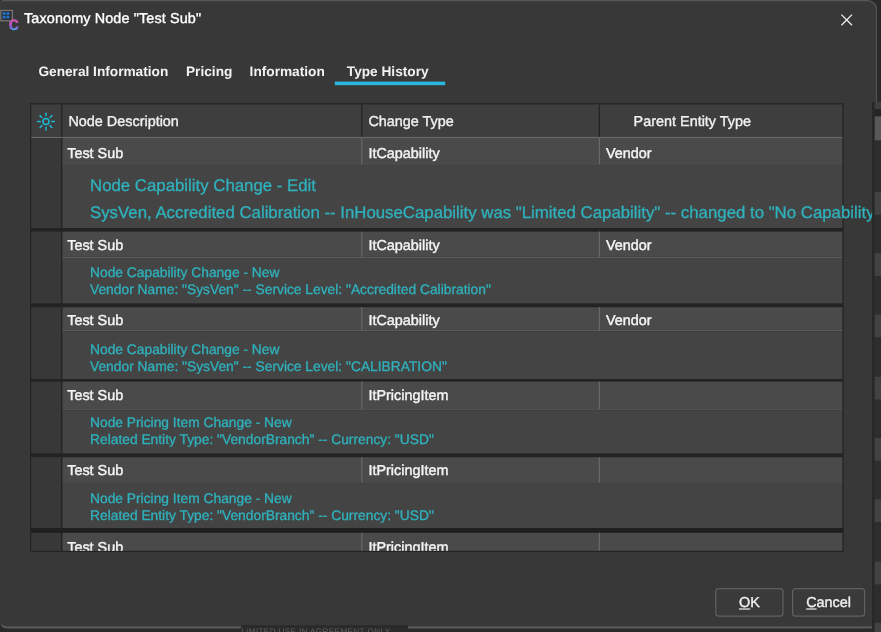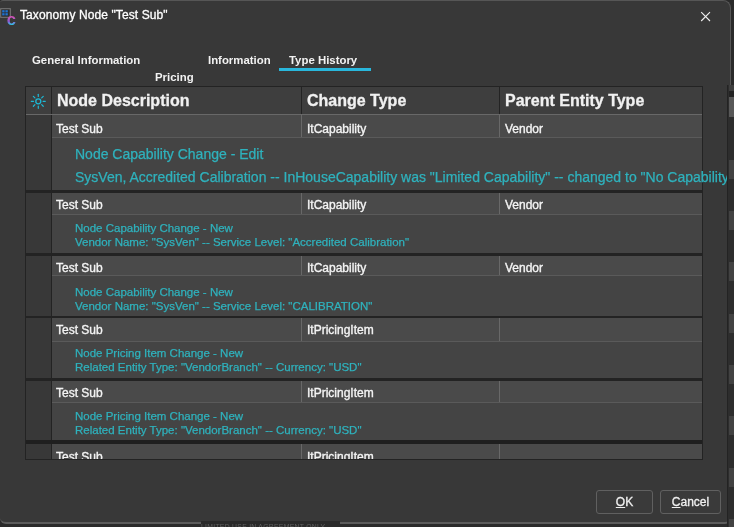--- a/index.html
+++ b/index.html
@@ -9,21 +9,21 @@
   #dialog { position:absolute; left:0; top:0; width:731px; height:524px;
     background:#383838; border-top:1px solid #565656; border-right:1px solid #565656;
     border-bottom:2px solid #5c5c5c; border-radius:3px 8px 6px 6px; }
   #rstrip { position:absolute; left:727px; top:85px; width:7px; height:442px;
     background:#2d2d2d; border-left:1px solid #232323; z-index:5; }
   #title { position:absolute; left:20px; top:8px; font-size:12px; color:#ffffff;
     letter-spacing:0.1px; -webkit-text-stroke:0.3px #fff; }
   .tab { position:absolute; top:54px; font-size:11.4px; font-weight:bold; color:#f2f2f2;text-align:right; }
   #tabline { position:absolute; left:279px; top:68px; width:92px; height:3px; background:#29b7dc; }
   .cellt { font-size:12px; color:#f4f4f4; -webkit-text-stroke:0.35px #f4f4f4; }
-  .hdrt { font-size:16px; color:#f1f1f1;font-weight:bold; -webkit-text-stroke:0.3px #f1f1f1; }
+  .hdrt { font-size:12px; color:#f1f1f1; -webkit-text-stroke:0.3px #f1f1f1; }
   .det { font-size:11.5px; color:#2fb2bd; line-height:13.5px; white-space:pre;
     -webkit-text-stroke:0.25px #2fb2bd; }
   .det1 { font-size:14px; color:#2fb2bd; line-height:11.4px; white-space:pre;
     -webkit-text-stroke:0.25px #2fb2bd; }
   #btnok, #btncancel { position:absolute; top:490px; height:24px; background:#3a3a3a;
     border:1px solid #606060; border-radius:3px; color:#f0f0f0; font-size:12px;
     text-align:center; line-height:22px; -webkit-text-stroke:0.3px #f0f0f0; }
   #btnok { left:596px; width:57px; }
   #btncancel { left:660px; width:61px; }
   u { text-decoration:underline; text-underline-offset:1px; }
@@ -61,33 +61,33 @@
     <stop offset="0.80" stop-color="#30c4e8"></stop>
   </linearGradient>
     </defs>
   <text x="6.8" y="18.3" font-family="Liberation Sans" font-size="16.5" font-weight="bold" fill="url(#cg)">c</text>
 </svg>
 <div id="title">Taxonomy Node "Test Sub"</div>
 <svg class="abs" style="left:698px;top:9px;" width="16" height="16" viewBox="0 0 16 16">
   <path d="M3.2 3.2 L12 12 M12 3.2 L3.2 12" stroke="#efefef" stroke-width="1.1" fill="none"></path>
 </svg>
 <div class="tab" style="left:32px;">General Information</div>
-<div class="tab" style="left:155px;margin-top:17px;">Pricing</div>
+<div class="tab" style="left:155px;">Pricing</div>
 <div class="tab" style="left:208px;">Information</div>
 <div class="tab" style="left:289px;">Type History</div>
 <div id="tabline"></div>
 <div class="abs" style="left:25px;top:86px;width:678px;height:374px;background:#232323;"></div>
 <div class="abs" style="left:26px;top:87px;width:676px;height:27px;background:#3e3e3e;"></div>
 <div class="abs" style="left:26px;top:114px;width:676px;height:1px;background:#686868;"></div>
 <div class="abs" style="left:51px;top:87px;width:1px;height:27px;background:#232323;"></div>
 <div class="abs" style="left:301px;top:87px;width:1px;height:27px;background:#232323;"></div>
 <div class="abs" style="left:499px;top:87px;width:1px;height:27px;background:#232323;"></div>
 <div class="abs" style="left:57px;top:92px;"><span class="hdrt">Node Description</span></div>
 <div class="abs" style="left:307px;top:92px;text-align:right;"><span class="hdrt">Change Type</span></div>
-<div class="abs" style="left:505px;top:92px;"><span class="hdrt">Parent Entity Type</span></div>
+<div class="abs" style="left:528px;top:92px;"><span class="hdrt">Parent Entity Type</span></div>
 <svg class="abs" style="left:29px;top:92px;" width="18" height="18">
     <circle cx="9.3" cy="9.3" r="2.5" fill="none" stroke="#1cb9d6" stroke-width="1.3"></circle>
     <line x1="14.10" y1="9.30" x2="16.30" y2="9.30" stroke="#1cb9d6" stroke-width="1.2" stroke-linecap="round"></line>
     <line x1="12.69" y1="12.69" x2="14.25" y2="14.25" stroke="#1cb9d6" stroke-width="1.2" stroke-linecap="round"></line>
     <line x1="9.30" y1="14.10" x2="9.30" y2="16.30" stroke="#1cb9d6" stroke-width="1.2" stroke-linecap="round"></line>
     <line x1="5.91" y1="12.69" x2="4.35" y2="14.25" stroke="#1cb9d6" stroke-width="1.2" stroke-linecap="round"></line>
     <line x1="4.50" y1="9.30" x2="2.30" y2="9.30" stroke="#1cb9d6" stroke-width="1.2" stroke-linecap="round"></line>
     <line x1="5.91" y1="5.91" x2="4.35" y2="4.35" stroke="#1cb9d6" stroke-width="1.2" stroke-linecap="round"></line>
     <line x1="9.30" y1="4.50" x2="9.30" y2="2.30" stroke="#1cb9d6" stroke-width="1.2" stroke-linecap="round"></line>
     <line x1="12.69" y1="5.91" x2="14.25" y2="4.35" stroke="#1cb9d6" stroke-width="1.2" stroke-linecap="round"></line>

